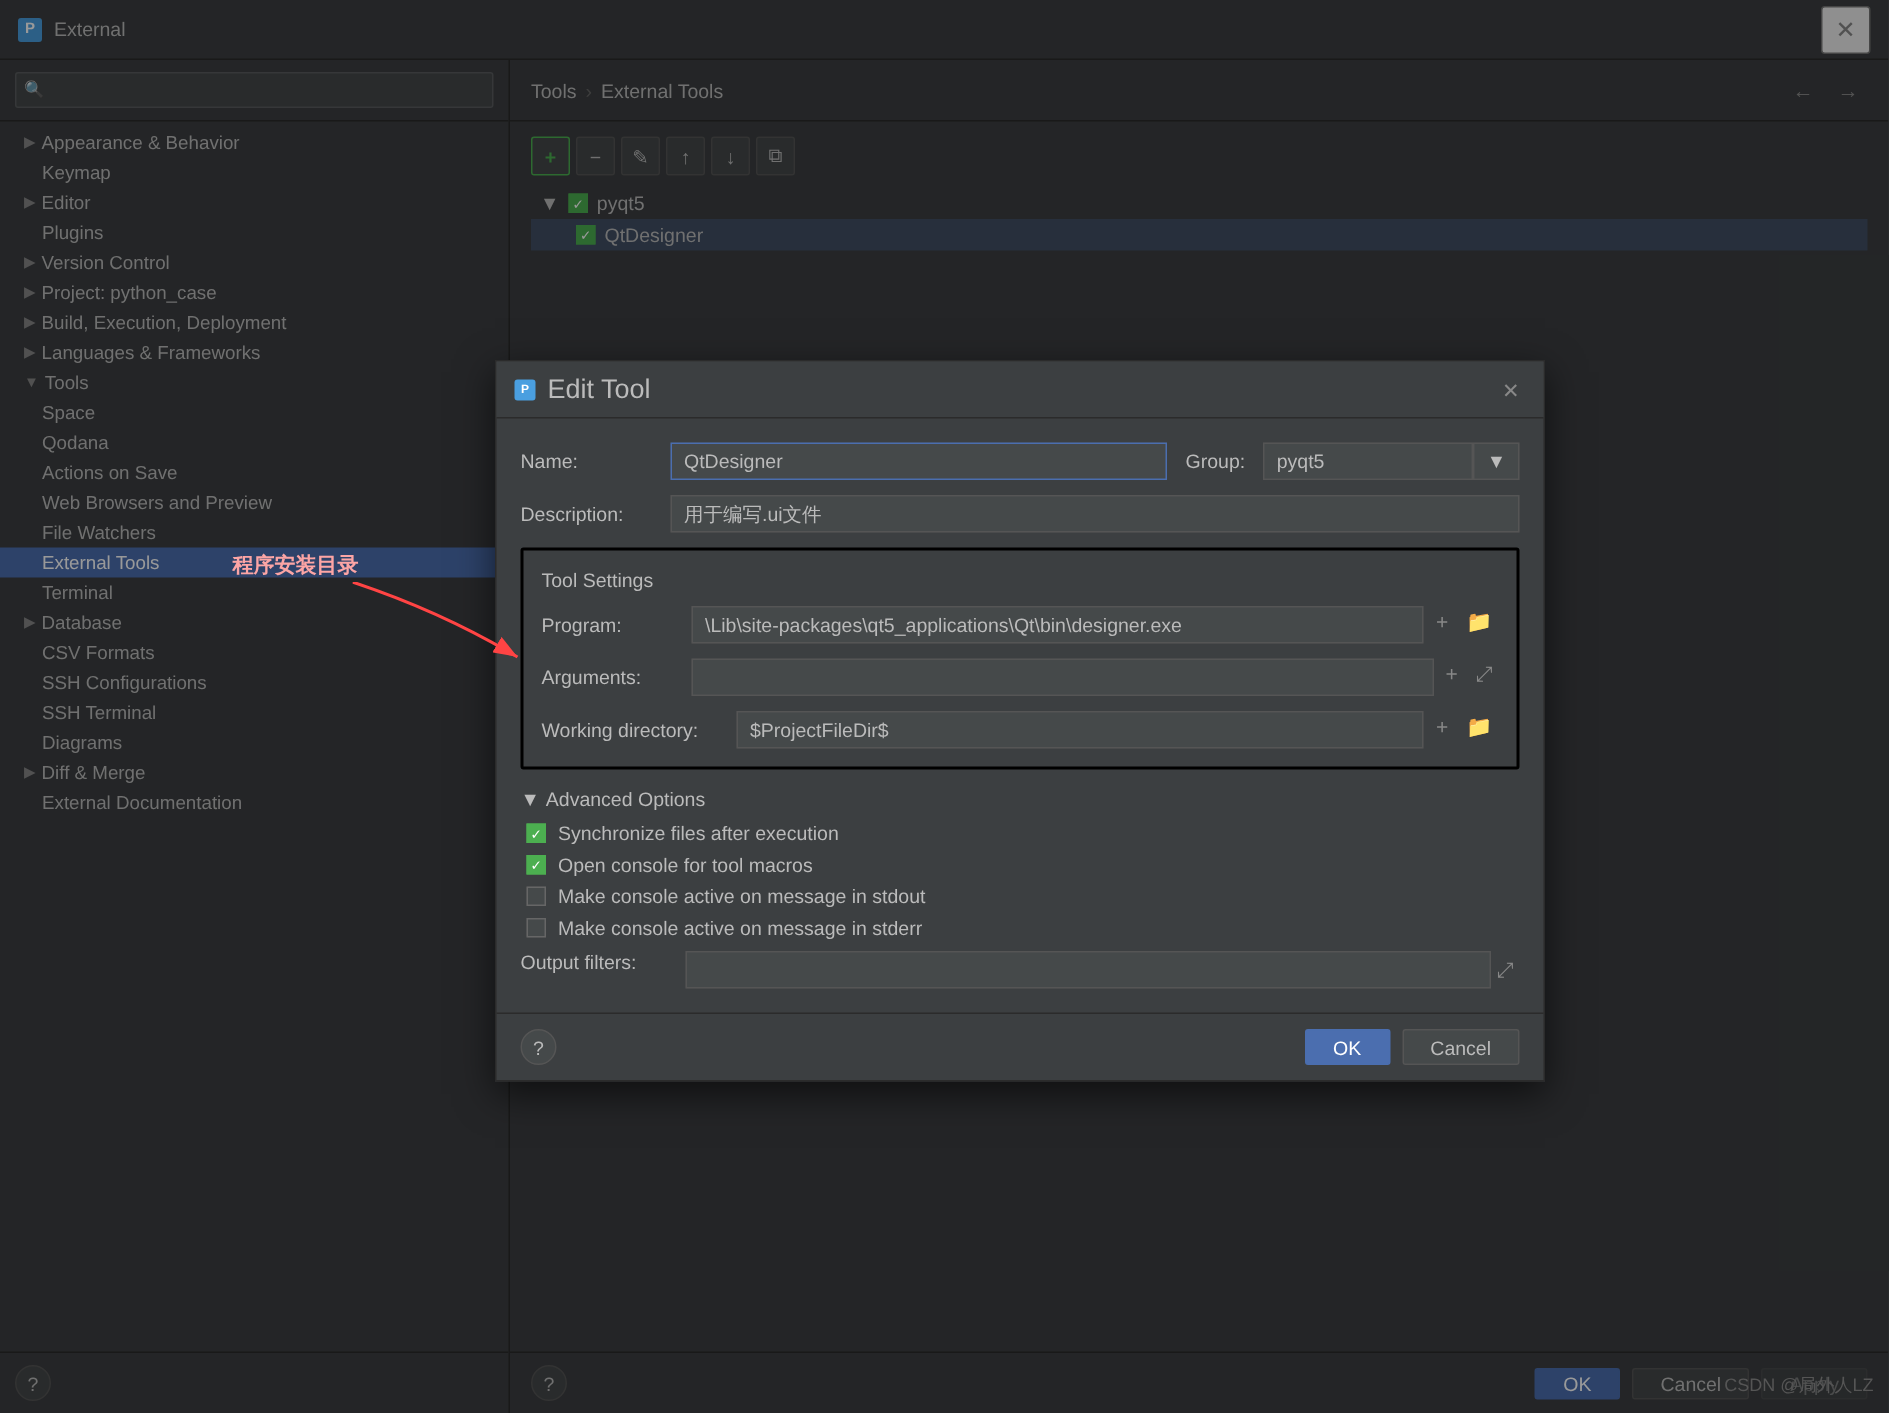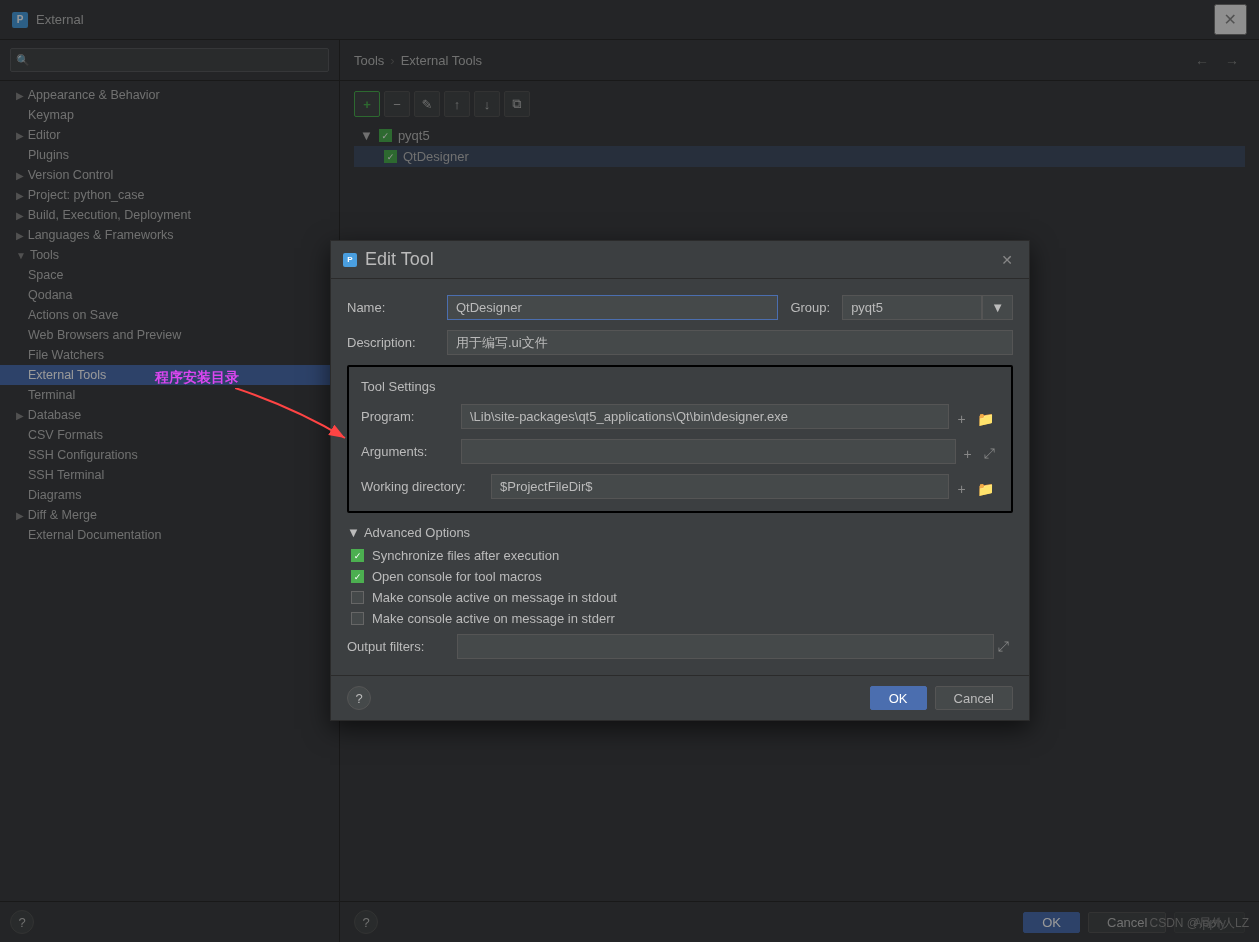--- a/index.html
+++ b/index.html
@@ -347,21 +347,21 @@
     }
 
     .tool-settings-title {
       color: #bbbbbb;
       font-size: 13px;
       margin-bottom: 10px;
     }
 
     .input-with-btns {
       display: flex;
-      align-items: flex-end;
+      align-items: flex-start;
       flex: 1;
       gap: 4px;
     }
 
     .input-btn {
       background: none;
       border: none;
       color: #888;
       cursor: pointer;
       font-size: 14px;
@@ -399,21 +399,20 @@
       flex-shrink: 0;
     }
 
     .cb-box.unchecked {
       background: #45494a;
       border-color: #666;
     }
 
     .output-filters-row {
       display: flex;
-      align-items: center;
       margin-top: 8px;
     }
 
     .output-filters-label {
       width: 110px;
       color: #bbbbbb;
       font-size: 13px;
     }
 
     .output-filters-input {
@@ -727,21 +726,21 @@
     </div>
     <div class="dialog-footer">
       <button class="btn" style="width:24px;height:24px;padding:0;border-radius:50%;text-align:center;margin-right:auto;">?</button>
       <button class="btn primary">OK</button>
       <button class="btn">Cancel</button>
     </div>
   </div>
 </div>
 
 <div class="annotation" style="top:368px; left:155px;">
-  <span style="color:#d946ef; font-size:14px; font-weight:bold;">程序安装目录</span>
+  <span style="color:#fca5a5; font-size:14px; font-weight:bold;">程序安装目录</span>
   <svg style="position:absolute; top:20px; left:80px;" width="120" height="60">
     <defs>
       <marker id="arrowhead" markerWidth="8" markerHeight="6" refX="8" refY="3" orient="auto">
         <polygon points="0 0, 8 3, 0 6" fill="#ff4444"></polygon>
       </marker>
     </defs>
     <path d="M 0,0 Q 60,20 110,50" stroke="#ff4444" stroke-width="2" fill="none" marker-end="url(#arrowhead)"></path>
   </svg>
 </div>
 

